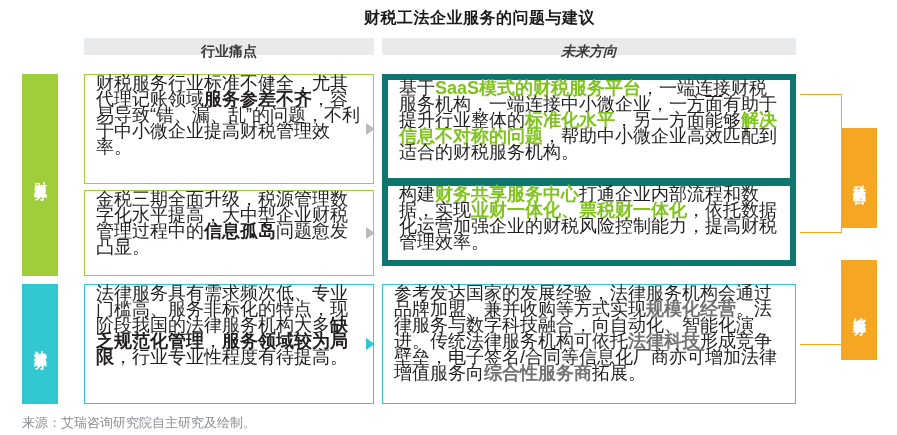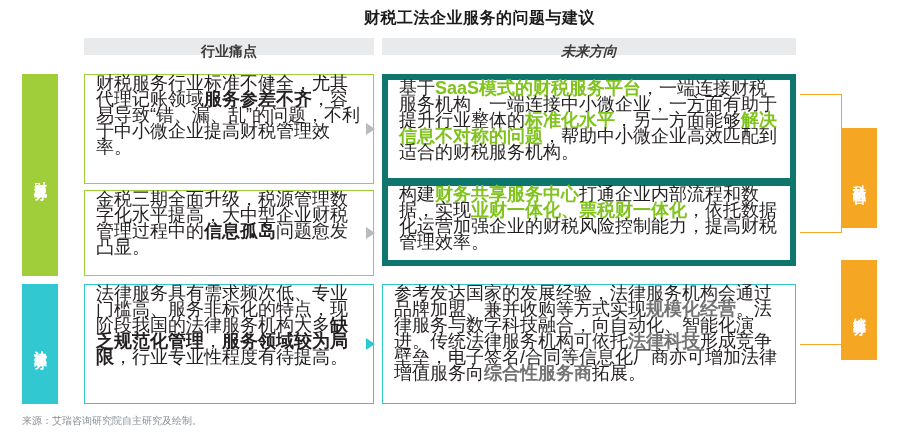--- a/index.html
+++ b/index.html
@@ -85,21 +85,21 @@
   .tag.tech{top:128px;height:100px;}
   .tag.comp{top:260px;height:100px;}
 
   
   .conn{position:absolute;border-color:#f5a623;}
   .conn.h{border-top:1px solid #f5a623;}
   .conn.v{border-left:1px solid #f5a623;}
 
   .source{
     position:absolute;left:22px;top:414px;
-    font-size:10px;color:#8a8f94;
+    font-size:13px;color:#8a8f94;
   }
 </style>
 </head>
 <body>
 
 <div class="title">财税工法企业服务的问题与建议</div>
 
 <div class="hdr pain">行业痛点</div>
 <div class="hdr future">未来方向</div>
 

